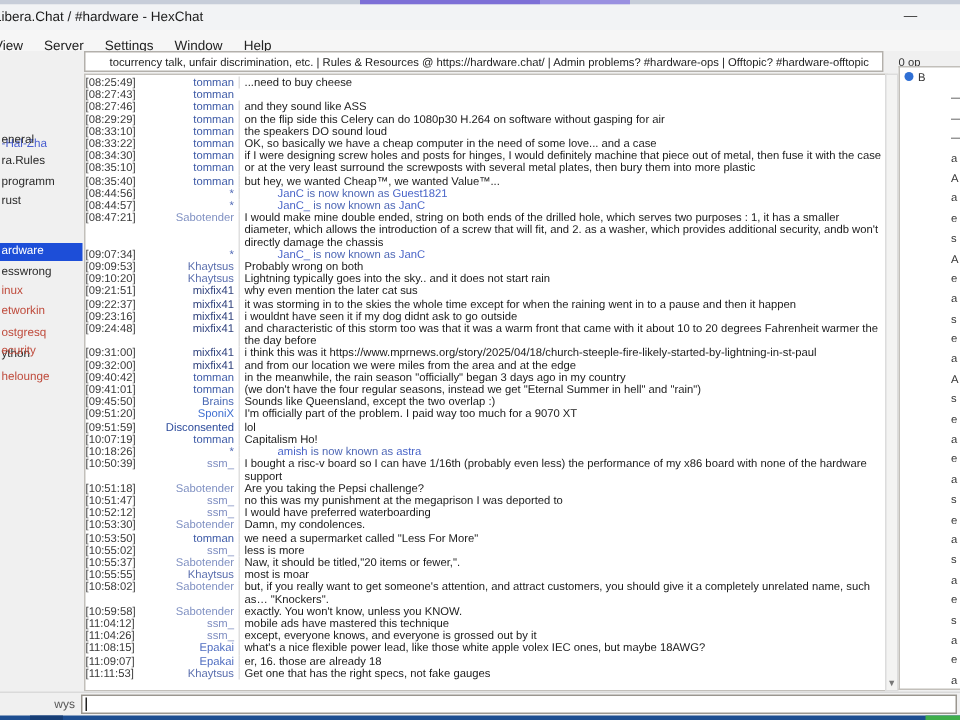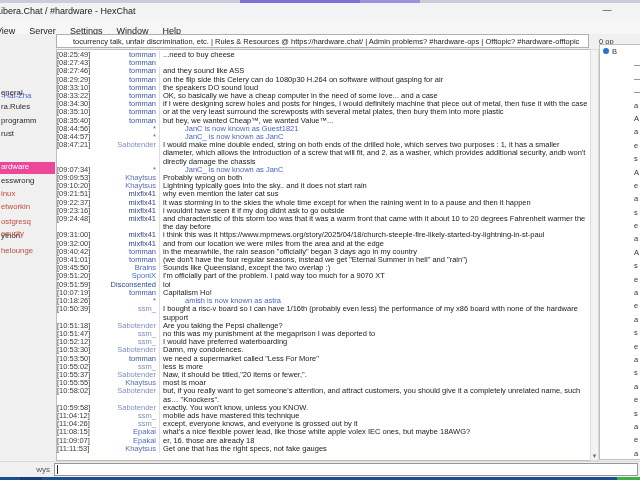--- a/index.html
+++ b/index.html
@@ -22,21 +22,21 @@
   .menubar .mi{display:inline-block;padding:1px 7px 0 7px;font-size:9px;color:#222;}
   .menubar .mi:first-child{margin-left:-11px;}
   
   .topicbar{position:absolute;top:34px;left:56px;width:533px;height:14px;background:#fff;
             border:1px solid #b3b0ab;box-sizing:border-box;overflow:hidden;}
   .topicbar .tx{font-size:7.5px;color:#222;white-space:nowrap;padding:2px 0 0 16px;display:block;}
   .user-count{position:absolute;top:37px;left:599px;font-size:7.5px;color:#333;white-space:nowrap;}
   
   .tree{position:absolute;top:34px;left:0;width:55px;height:426px;background:#f0f0f0;overflow:hidden;}
   .tree .ti{position:absolute;left:0;height:12px;font-size:7.8px;white-space:nowrap;padding-left:1px;}
-  .tree .ti.sel{width:55px;background:#ec4899;color:#fff;}
+  .tree .ti.sel{width:55px;background:#1d4ed8;color:#fff;}
   
   .chat{position:absolute;top:49px;left:56px;width:536px;height:412px;background:#fff;
         border:1px solid #c2bfba;box-sizing:border-box;overflow:hidden;padding-top:1px;}
   .crow{display:flex;font-size:7.5px;line-height:8.2px;}
   .ct{width:41px;flex:none;color:#3a3a3a;white-space:nowrap;}
   .cn{width:58px;flex:none;text-align:right;padding-right:3px;white-space:nowrap;}
   .cm{flex:1;border-left:1px solid #e0e0e0;padding-left:3px;color:#1a1a1a;word-wrap:break-word;min-width:0;}
   .cm.status{color:#4f68b5;padding-left:25px;}
   .cm .snick{color:#4763c8;}
   

